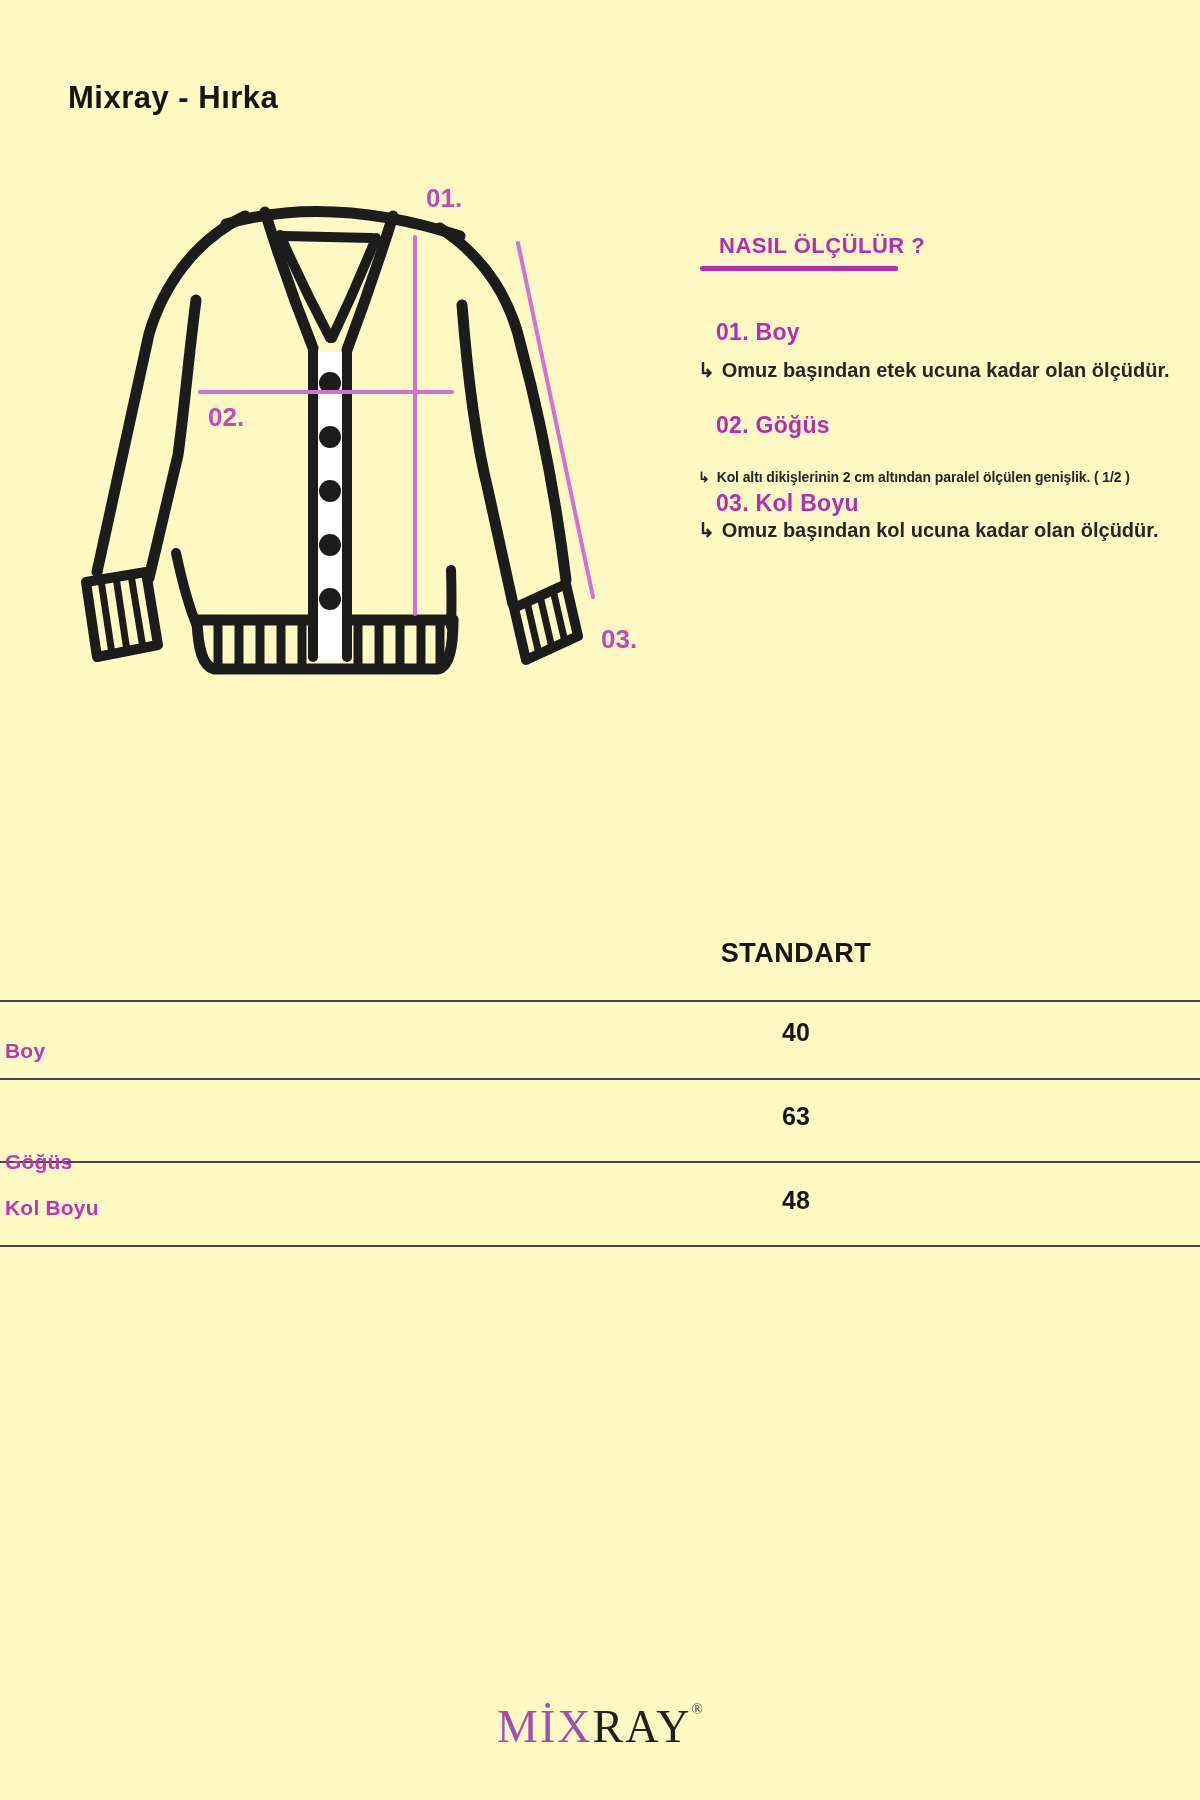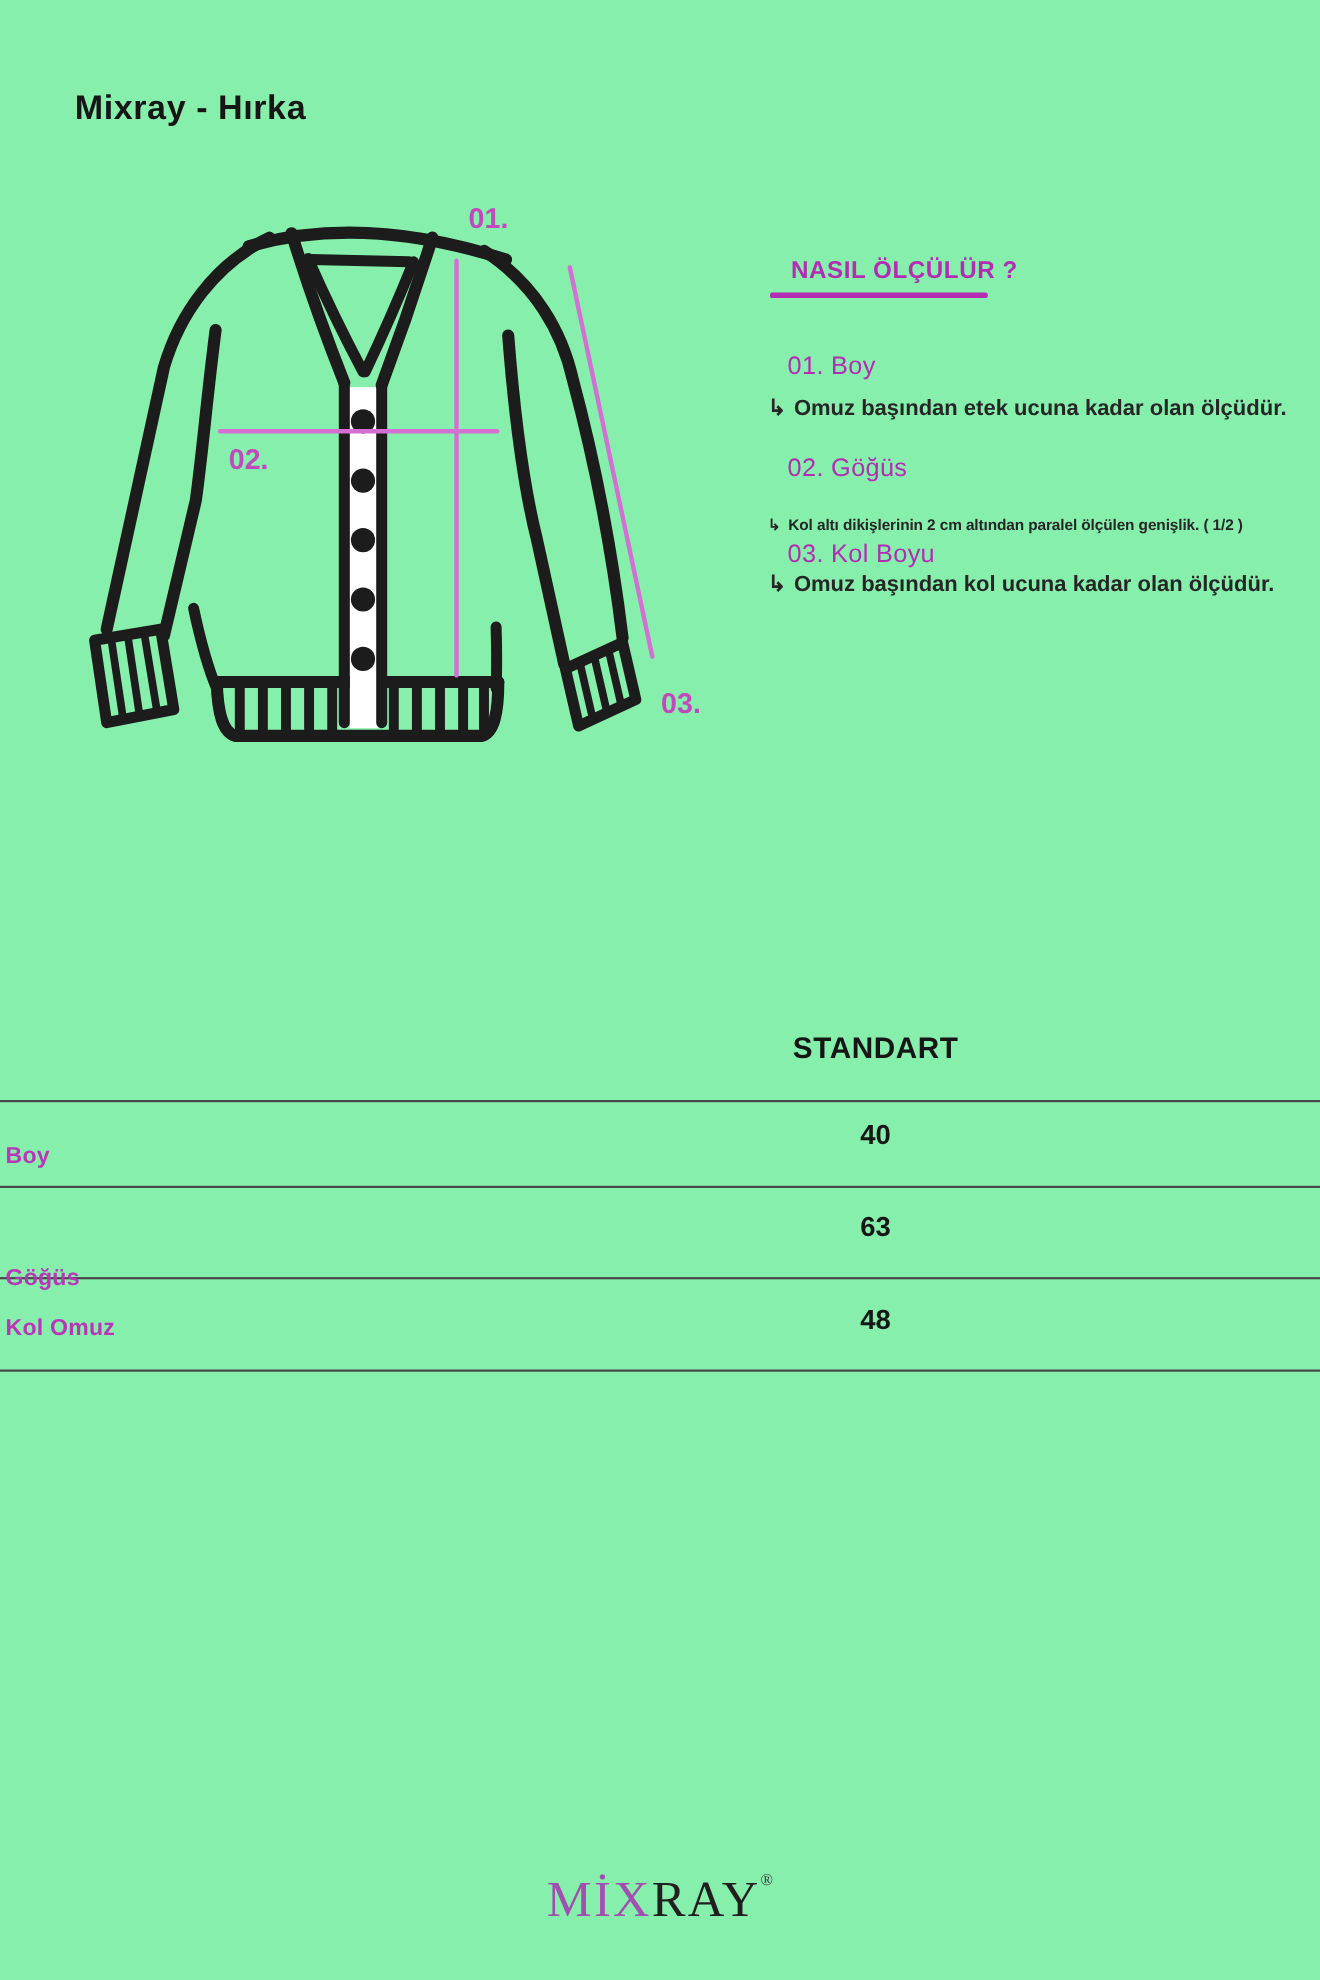--- a/index.html
+++ b/index.html
@@ -1,32 +1,32 @@
 <!DOCTYPE html>
 <html><head>
 <meta charset="utf-8">
 <style>
   html,body{margin:0;padding:0;background:#ffffff;}
   .page{
-    position:relative;width:1200px;height:1800px;background:#86efac;overflow:hidden;
+    position:relative;width:1200px;height:1800px;background:#fef9c3;overflow:hidden;
     font-family:"Liberation Sans",sans-serif;color:#1b1b1b;
   }
   .abs{position:absolute;}
   .page-title{
     left:68px;top:80px;font-size:31px;font-weight:bold;color:#161616;letter-spacing:.5px;
   }
   
   .howto-heading{
     left:700px;top:233px;font-size:22px;font-weight:bold;color:#b42cb4;letter-spacing:.5px;margin-left:19px;
   }
   .howto-underline{
     left:700px;top:266px;width:198px;height:5px;background:#b42cb4;border-radius:2px;
   }
   .howto-item-title{
-    left:716px;font-size:23px;font-weight:normal;color:#b42cb4;letter-spacing:.3px;
+    left:716px;font-size:23px;font-weight:bold;color:#b42cb4;letter-spacing:.3px;
   }
   .howto-item-desc{
     left:698px;font-size:20px;font-weight:bold;color:#262626;white-space:nowrap;text-align:center;
   }
   .howto-item-desc.small{font-size:14px;letter-spacing:-0.1px;}
   .marker{display:inline-block;margin-right:7px;font-weight:bold;color:#262626;}
   .t1{top:319px}.d1{top:358px}
   .t2{top:412px}.d2{top:469px}
   .t3{top:490px}.d3{top:518px}
   
@@ -160,20 +160,20 @@
   <div class="abs rule r2"></div>
   <div class="abs rule r3"></div>
   <div class="abs rule r4"></div>
 
   <div class="abs row-label rl1">Boy</div>
   <div class="abs row-value rv1">40</div>
 
   <div class="abs row-label rl2">Göğüs</div>
   <div class="abs row-value rv2">63</div>
 
-  <div class="abs row-label rl3">Kol Omuz</div>
+  <div class="abs row-label rl3">Kol Boyu</div>
   <div class="abs row-value rv3">48</div>
 
   <div class="abs logo">
     <span class="mix">MİX</span><span class="ray">RAY</span><sup>®</sup>
   </div>
 
 </div>
 
 </body></html>

